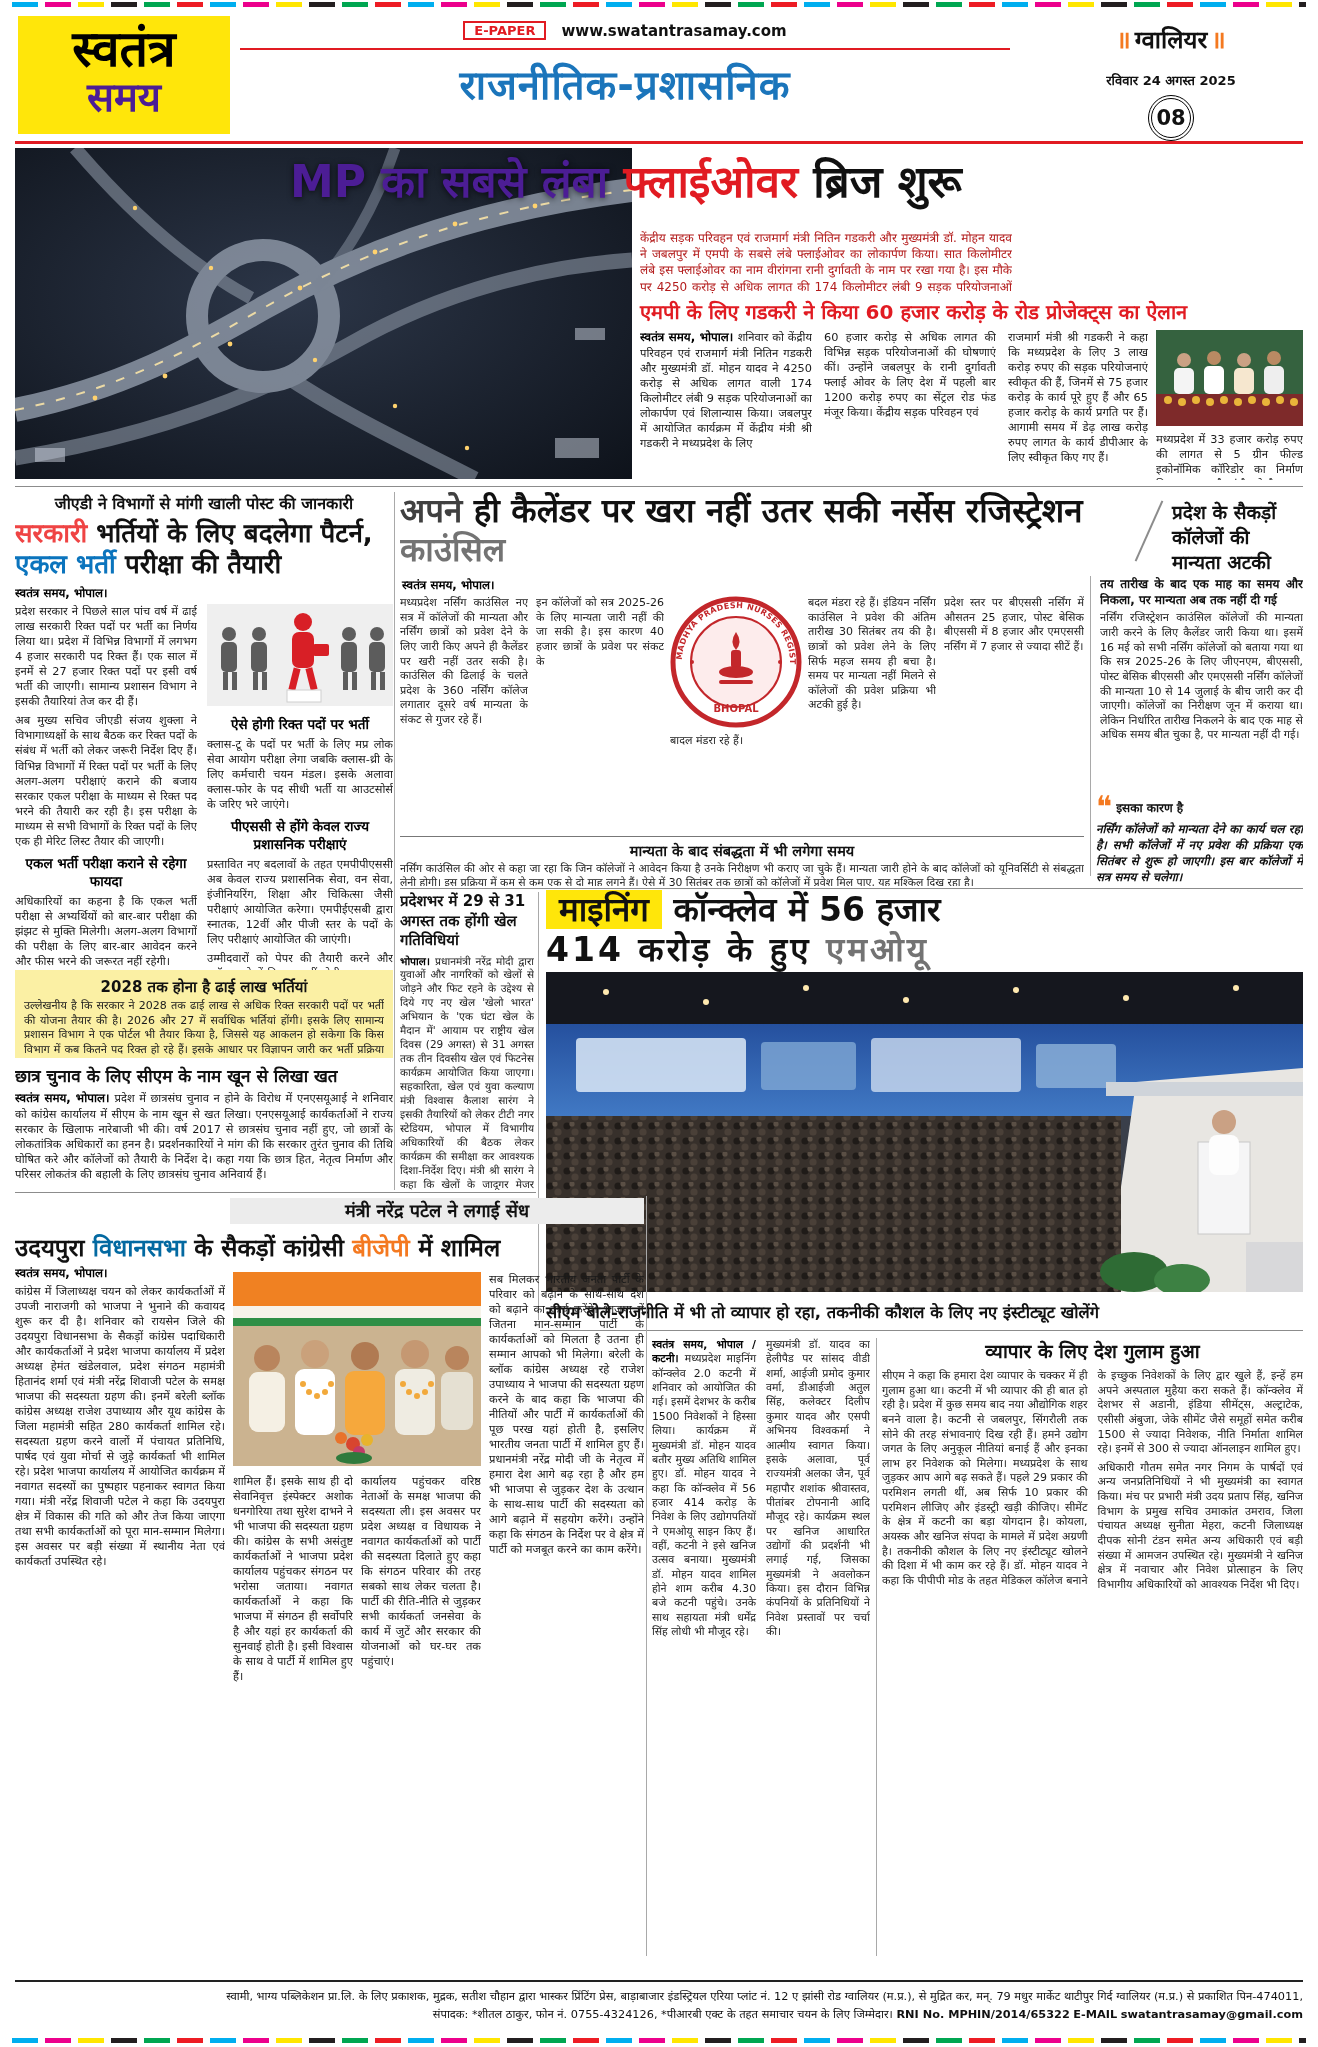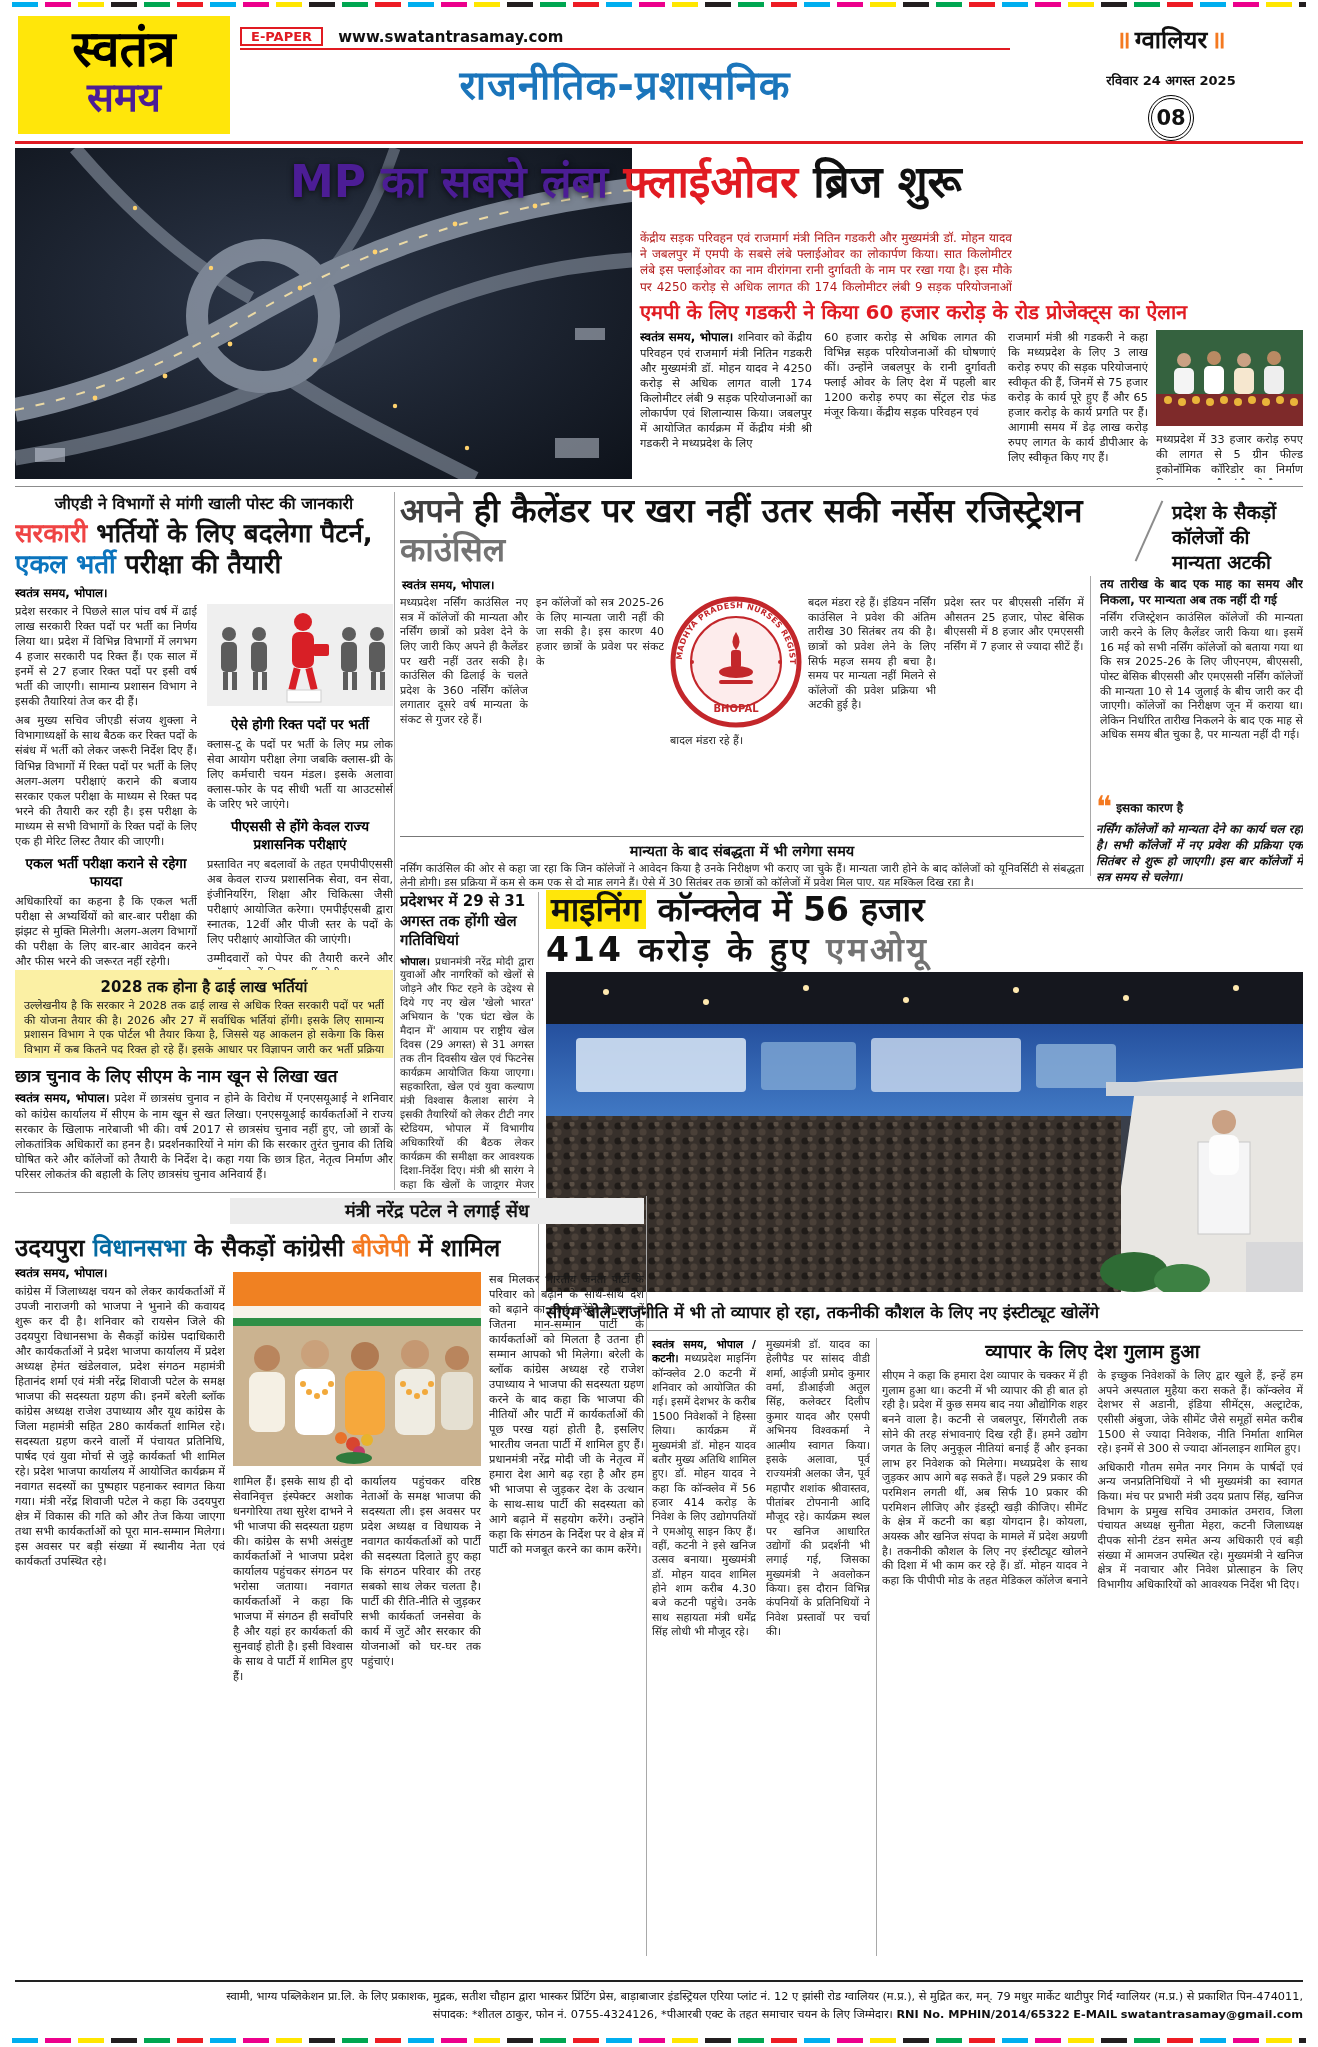--- a/index.html
+++ b/index.html
@@ -34,21 +34,21 @@
 .nurses-h{font-size:33px;font-weight:800;line-height:1.18}
 .side-title{font-size:19px;font-weight:800;line-height:1.32}
 .side-lead{font-weight:bold;font-size:12px;line-height:1.35;text-align:justify;margin-bottom:3px}
 .qmark{color:#f47920;font-size:30px;line-height:1;vertical-align:middle;margin-right:4px}
 .qlabel{font-weight:bold;font-size:12px}
 .quote-text{font-style:italic;font-weight:bold;font-size:11.8px;line-height:1.35;text-align:justify}
 .affil{border-top:1px solid #777;padding-top:3px}
 .affil-title{font-weight:800;text-align:center;font-size:14.5px;margin-bottom:2px}
 .sports-h{font-size:15px;font-weight:800;line-height:1.3;margin-bottom:4px}
 .mining-h{font-size:33px;font-weight:900;line-height:1.22}
-.hl-yellow{background:#ffe60a;padding:0 5px}
+.hl-yellow{background:#ffe60a;padding:0 13px}
 .cyan{color:#737373}
 .mining-cap{font-weight:bold;font-size:16.5px}
 .kbar{background:#ececec;font-weight:bold;font-size:18px;text-align:center;line-height:26px;height:26px}
 .udai-h{font-size:24px;font-weight:800;white-space:nowrap}
 .vy-title{font-weight:800;font-size:19px;text-align:center;margin-bottom:5px}
 .cols2{columns:2;column-gap:10px}
 .footer-text{font-size:11.3px;text-align:right;line-height:1.55}
 .b{font-weight:bold}
 .slash{position:absolute;width:2px;height:66px;background:#8c8c8c;transform:rotate(24deg)}
 </style>
@@ -56,21 +56,21 @@
 <body>
 
 <div class="page">
 
   <div class="cmyk abs" style="left:12px;top:2px;width:1294px"></div>
 
   <div class="abs logo-box" style="left:18px;top:16px;width:212px;height:118px">
     <div class="logo1">स्वतंत्र</div>
     <div class="logo2">समय</div>
   </div>
-  <div class="abs" style="left:240px;top:26px;width:770px;text-align:left">
+  <div class="abs" style="left:240px;top:20px;width:770px;text-align:center">
     <span class="epaper">E-PAPER</span>
     <span class="website">www.swatantrasamay.com</span>
   </div>
   <div class="abs" style="left:240px;top:48px;width:770px;height:2px;background:#e11b22"></div>
   <div class="abs section-title" style="left:240px;top:56px;width:770px">राजनीतिक-प्रशासनिक</div>
   <div class="abs" style="left:1040px;top:22px;width:262px;text-align:center">
     <div class="edition"><span class="bars">॥</span><span>ग्वालियर</span><span class="bars">॥</span></div>
     <div class="m-date">रविवार 24 अगस्त 2025</div>
     <div class="pageno">08</div>
   </div>

